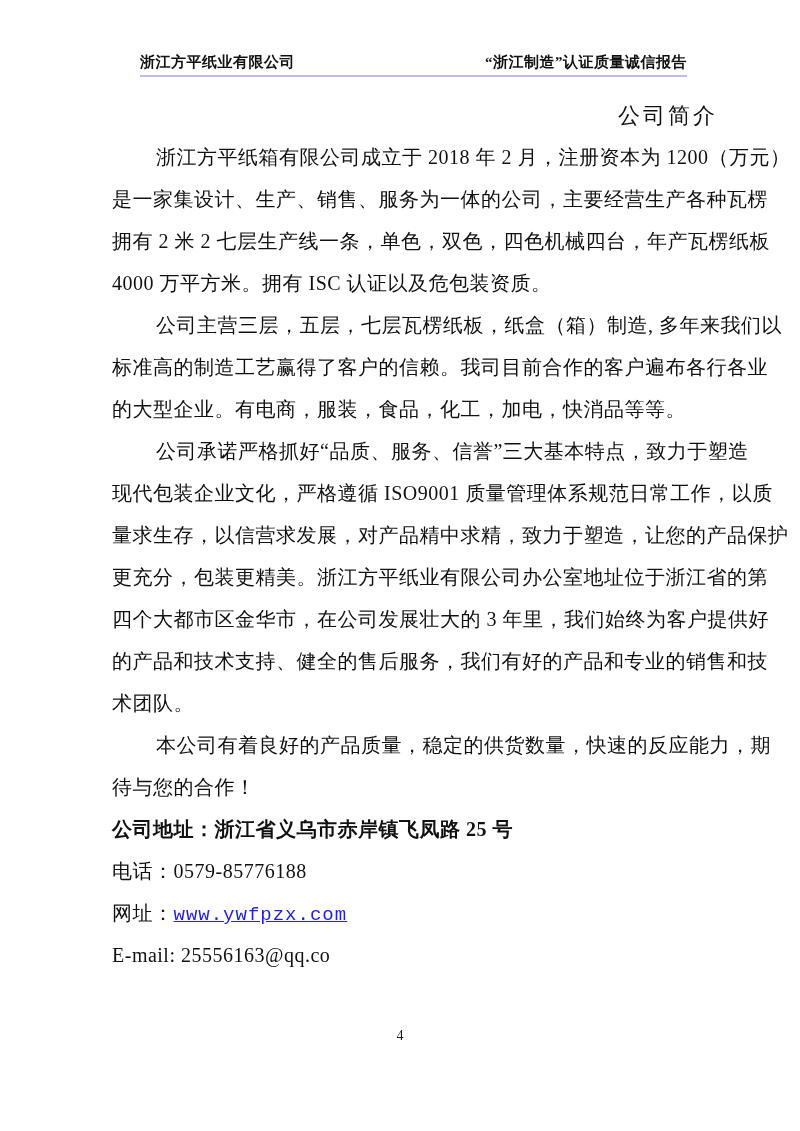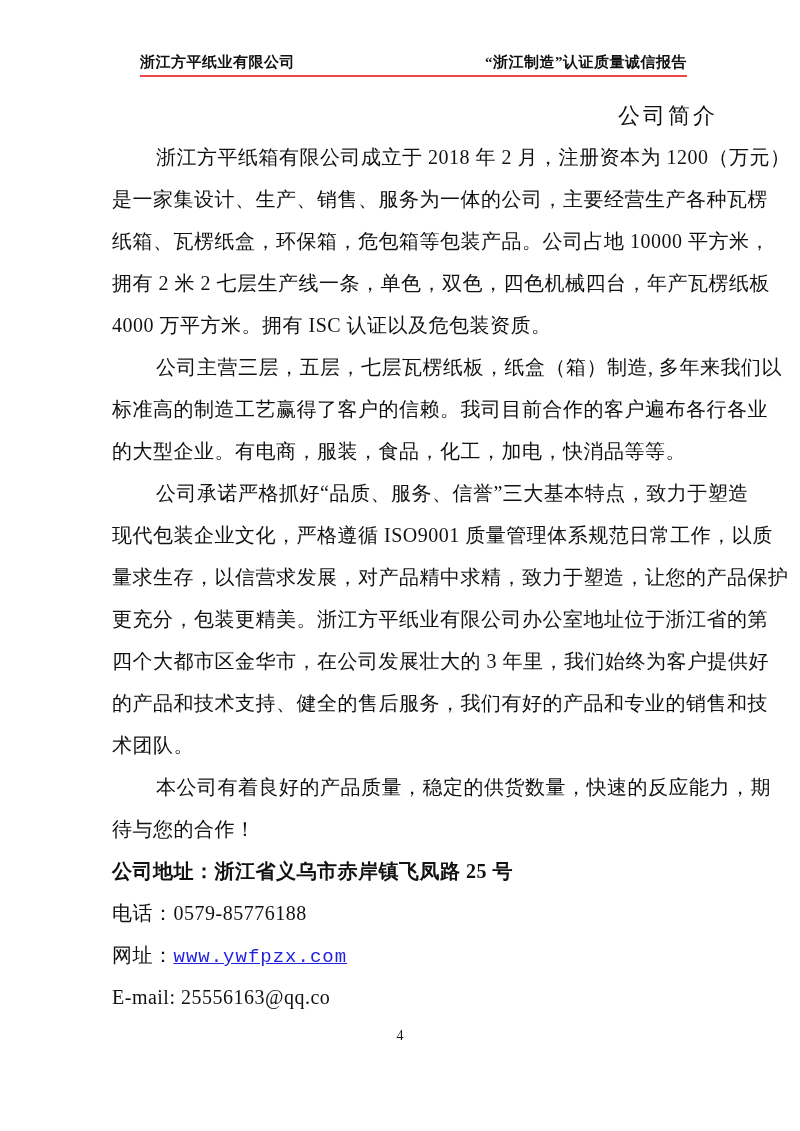--- a/index.html
+++ b/index.html
@@ -18,21 +18,21 @@
     position: absolute;
     left: 140px;
     top: 53px;
     width: 547px;
     display: flex;
     justify-content: space-between;
     align-items: flex-end;
     font-size: 15px;
     font-weight: bold;
     letter-spacing: 0.5px;
-    border-bottom: 2px solid #ef4444;
+    border-bottom: 2px solid #c4b5fd;
     padding-bottom: 3px;
     white-space: nowrap;
   }
   .doc-title {
     position: absolute;
     left: 112px;
     top: 101px;
     width: 606px;
     text-align: right;
     font-size: 22px;
@@ -85,21 +85,20 @@
     <span>浙江方平纸业有限公司</span>
     <span>“浙江制造”认证质量诚信报告</span>
   </div>
 
   <div class="doc-title">公司简介</div>
 
   <div class="content">
 
     <div class="line indent">浙江方平纸箱有限公司成立于 2018 年 2 月，注册资本为 1200（万元）</div>
     <div class="line">是一家集设计、生产、销售、服务为一体的公司，主要经营生产各种瓦楞</div>
-    <div class="line">纸箱、瓦楞纸盒，环保箱，危包箱等包装产品。公司占地 10000 平方米，</div>
     <div class="line">拥有 2 米 2 七层生产线一条，单色，双色，四色机械四台，年产瓦楞纸板</div>
     <div class="line">4000 万平方米。拥有 ISC 认证以及危包装资质。</div>
 
     <div class="line indent">公司主营三层，五层，七层瓦楞纸板，纸盒（箱）制造, 多年来我们以</div>
     <div class="line">标准高的制造工艺赢得了客户的信赖。我司目前合作的客户遍布各行各业</div>
     <div class="line">的大型企业。有电商，服装，食品，化工，加电，快消品等等。</div>
 
     <div class="line indent">公司承诺严格抓好“品质、服务、信誉”三大基本特点，致力于塑造</div>
     <div class="line">现代包装企业文化，严格遵循 ISO9001 质量管理体系规范日常工作，以质</div>
     <div class="line">量求生存，以信营求发展，对产品精中求精，致力于塑造，让您的产品保护</div>

